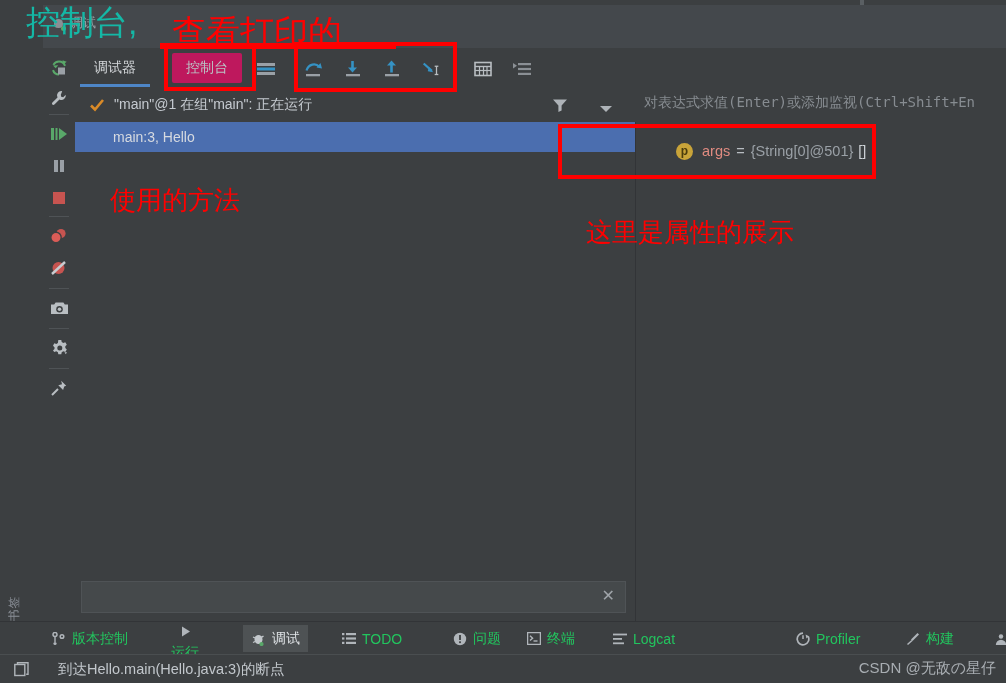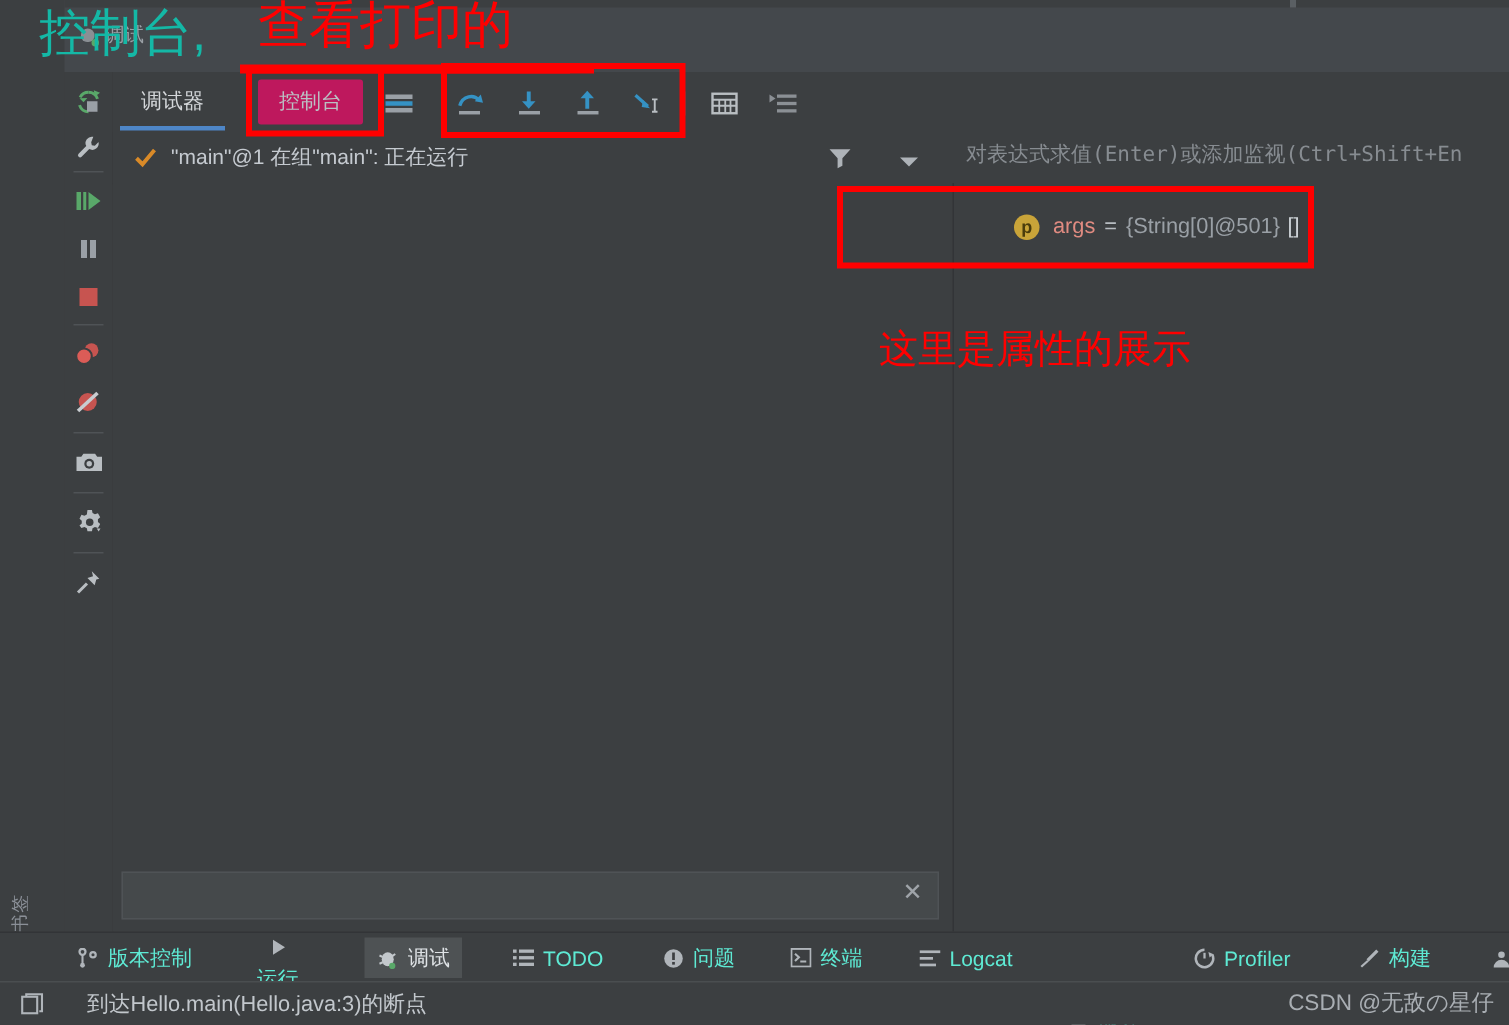--- a/index.html
+++ b/index.html
@@ -85,32 +85,32 @@
   .vrow{position:absolute;left:0;top:48px;width:370px;height:30px;display:flex;align-items:center;}
   .pbadge{margin-left:40px;width:17px;height:17px;border-radius:50%;background:#c9a439;color:#4a3c0c;font-size:12px;font-weight:bold;display:flex;align-items:center;justify-content:center;}
   .vname{margin-left:9px;color:#e08b81;font-size:14.5px;}
   .veq{margin-left:6px;color:#b7bcc1;font-size:14.5px;}
   .vval{margin-left:6px;color:#9aa0a6;font-size:14.5px;}
   .vval2{margin-left:5px;color:#cdd2d6;font-size:14.5px;}
   .note-attr{position:absolute;left:586px;top:215px;color:#ff0000;font-size:26px;white-space:nowrap;}
 
   
   .botbar{position:absolute;left:0;top:621px;width:1006px;height:33px;background:#3c3f41;border-top:1px solid #323437;}
-  .botitem{position:absolute;top:3px;height:27px;display:flex;align-items:center;gap:6px;padding:0 8px;color:#5eead4;font-size:14px;white-space:nowrap;}
+  .botitem{position:absolute;top:3px;height:27px;display:flex;align-items:center;gap:6px;padding:0 8px;color:#22c55e;font-size:14px;white-space:nowrap;}
   .botitem.active{background:#4e5254;color:#dfe3e6;}
   .botitem .ic{width:15px;height:15px;display:flex;align-items:center;justify-content:center;}
 
   
   .status{position:absolute;left:0;top:654px;width:1006px;height:29px;background:#3c3f41;border-top:1px solid #4a4e50;}
   .status .sic{position:absolute;left:14px;top:7px;width:15px;height:15px;}
   .status .stxt{position:absolute;left:58px;top:5px;color:#c2c7cc;font-size:14.5px;white-space:nowrap;}
   .watermark{position:absolute;right:10px;top:4px;color:#a9aeb3;font-size:15px;white-space:nowrap;}
   .annbox{position:absolute;border:4px solid #ff0000;box-sizing:border-box;pointer-events:none;}
   .redtop1{position:absolute;left:26px;top:5px;font-size:34px;color:#14b8a6;white-space:nowrap;line-height:1;}
-  .redtop2{position:absolute;left:172px;top:0;font-size:34px;color:#ff0000;white-space:nowrap;line-height:1;}
+  .redtop2{position:absolute;left:172px;top:15px;font-size:34px;color:#ff0000;white-space:nowrap;line-height:1;}
   .redunderline{position:absolute;background:#ff0000;}
 </style>
 </head>
 <body>
 
 <div class="root">
 
   <div class="topstrip">
     <div class="topstrip-left"></div>
     <div class="topstrip-divline"></div>
@@ -321,20 +321,23 @@
         </svg>
       </span>
       <span class="caret">
         <svg width="14" height="10" viewBox="0 0 14 10">
             <path d="M1 2 l6 6 6-6z" fill="#aeb3b8"></path>
           </svg>
       </span>
     </div>
 
     <div class="frames">
+      <div class="frame-row">
+        <span class="t">main:3, Hello</span>
+      </div>
 
       <div class="hintbar">
         <span class="x">✕</span>
       </div>
     </div>
 
     <div class="vars">
       <div class="watchinput">
         <span class="ph">对表达式求值(Enter)或添加监视(Ctrl+Shift+En</span>
       </div>
@@ -391,21 +394,21 @@
             <rect x="4" y="1" width="10" height="2.2" fill="#b0b5ba"></rect>
           <rect x="0" y="5.4" width="2.4" height="2.2" fill="#b0b5ba"></rect>
             <rect x="4" y="5.4" width="10" height="2.2" fill="#b0b5ba"></rect>
           <rect x="0" y="9.8" width="2.4" height="2.2" fill="#b0b5ba"></rect>
             <rect x="4" y="9.8" width="10" height="2.2" fill="#b0b5ba"></rect>
         </svg>
       </span>
       <span>TODO</span>
     </div>
 
-    <div class="botitem" style="left:433px;font-family:Liberation Mono, monospace;">
+    <div class="botitem" style="left:444px;font-family:Liberation Mono, monospace;">
       <span class="ic">
         <svg width="14" height="14" viewBox="0 0 14 14">
           <circle cx="7" cy="7" r="6.2" fill="#b0b5ba"></circle>
           <rect x="6.1" y="3" width="1.8" height="5" fill="#3c3f41"></rect>
           <rect x="6.1" y="9.3" width="1.8" height="1.8" fill="#3c3f41"></rect>
         </svg>
       </span>
       <span>问题</span>
     </div>
 
@@ -486,18 +489,19 @@
   <div class="redtop1">控制台,</div>
   <div class="redtop2">查看打印的</div>
 
   <div class="redunderline" style="left:160px;top:43px;width:220px;height:6px;"></div>
   <div class="redunderline" style="left:256px;top:45px;width:140px;height:4px;"></div>
 
   <div class="annbox" style="left:164px;top:45px;width:92px;height:46px;"></div>
 
   <div class="annbox" style="left:294px;top:42px;width:163px;height:50px;"></div>
 
+  <div class="note-use">使用的方法</div>
 
   <div class="annbox" style="left:558px;top:124px;width:318px;height:55px;"></div>
 
   <div class="note-attr">这里是属性的展示</div>
 
 </div>
 
 </body></html>

